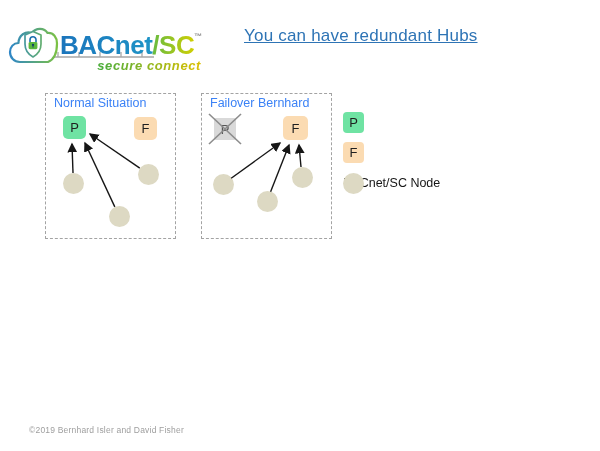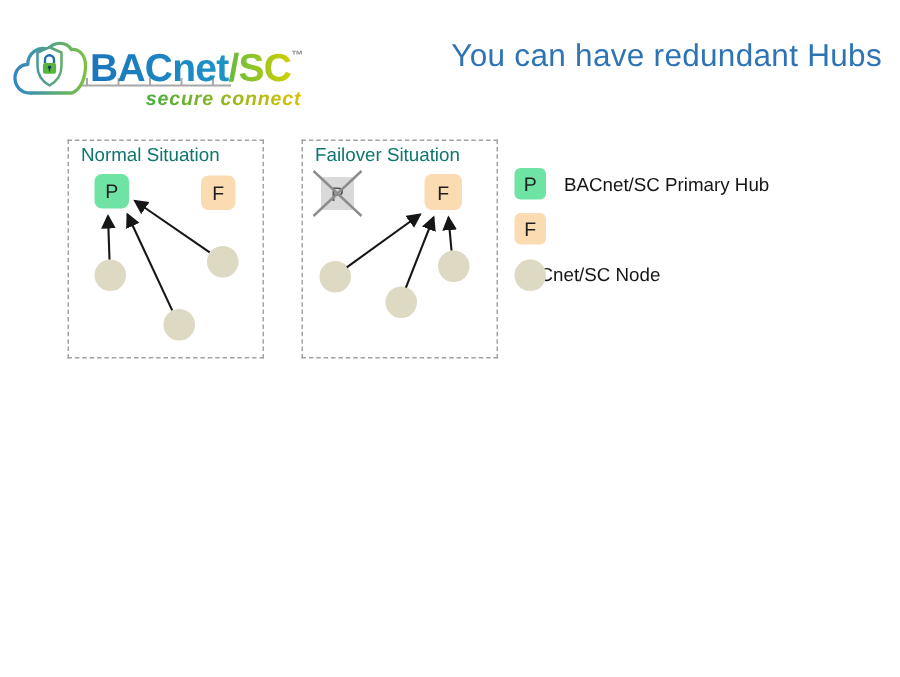--- a/index.html
+++ b/index.html
@@ -11,31 +11,31 @@
     --cross-gray:#8C8C8C;
   }
   *{margin:0;padding:0;box-sizing:border-box;}
   html,body{background:#fff;}
   body{font-family:"Liberation Sans",sans-serif;}
   .slide{
     position:relative;width:600px;height:451px;background:#fff;overflow:hidden;
   }
   .logo{position:absolute;left:8px;top:21px;width:210px;height:60px;}
   .title{
-    position:absolute;left:244px;top:26px;width:344px;text-align:right;
-    font-size:21px;color:var(--title-blue);letter-spacing:0.2px;
+    position:absolute;left:244px;top:26px;width:344px;text-align:left;
+    font-size:17px;color:var(--title-blue);letter-spacing:0.2px;text-decoration:underline;
   }
   .diagram-box{
     position:absolute;top:93px;width:131px;height:146px;
     border:1px dashed #A3A3A3;
   }
   .diagram-box.normal{left:45px;}
   .diagram-box.failover{left:201px;}
   .box-label{
-    position:absolute;left:8px;top:2px;font-size:12.5px;color:#0f766e;white-space:nowrap;
+    position:absolute;left:8px;top:2px;font-size:12.5px;color:#3b82f6;white-space:nowrap;
   }
   .hub{
     position:absolute;width:23px;height:23px;border-radius:5px;
     display:flex;align-items:center;justify-content:center;
     font-size:13px;color:#1F1F1F;
   }
   .hub.primary{background:var(--primary-hub-green);}
   .hub.failover{background:var(--failover-hub-peach);}
   .hub.failed{background:var(--failed-hub-gray);color:#555;border-radius:2px;width:22px;height:22px;}
   .node{
@@ -120,21 +120,21 @@
           <path d="M0,0 L7,3.5 L0,7 Z" fill="#161616"></path>
         </marker>
       </defs>
       <line x1="27" y1="79" x2="26" y2="50" stroke="#161616" stroke-width="1.4" marker-end="url(#ahN)"></line>
       <line x1="68.8" y1="112.9" x2="39" y2="49" stroke="#161616" stroke-width="1.4" marker-end="url(#ahN)"></line>
       <line x1="93.8" y1="74.2" x2="44" y2="40" stroke="#161616" stroke-width="1.4" marker-end="url(#ahN)"></line>
     </svg>
   </div>
 
   <div class="diagram-box failover">
-    <div class="box-label">Failover Situation</div>
+    <div class="box-label">Failover Bernhard</div>
     <div class="hub failed" style="left:12px;top:24px;">P</div>
     <svg class="cross" style="left:5px;top:17px;" width="36" height="36" viewBox="0 0 36 36">
       <line x1="2" y1="3" x2="34" y2="33" stroke="#8C8C8C" stroke-width="1.6"></line>
       <line x1="34" y1="3" x2="2" y2="33" stroke="#8C8C8C" stroke-width="1.6"></line>
     </svg>
     <div class="hub failover" style="left:81px;top:22px;width:25px;height:24px;">F</div>
     <div class="node" style="left:10.5px;top:79.5px;"></div>
     <div class="node" style="left:54.5px;top:96.5px;"></div>
     <div class="node" style="left:89.5px;top:72.5px;"></div>
     <svg class="arrows" style="left:0;top:0;" width="131" height="145" viewBox="0 0 131 145">
@@ -145,25 +145,25 @@
       </defs>
       <line x1="29.2" y1="84.2" x2="78" y2="49" stroke="#161616" stroke-width="1.4" marker-end="url(#ahF)"></line>
       <line x1="68.6" y1="97.7" x2="87" y2="51" stroke="#161616" stroke-width="1.4" marker-end="url(#ahF)"></line>
       <line x1="99" y1="73" x2="97" y2="51" stroke="#161616" stroke-width="1.4" marker-end="url(#ahF)"></line>
     </svg>
   </div>
 
   <div class="legend">
     <div class="legend-row r0">
       <div class="legend-symbol primary">P</div>
-      <div class="legend-label">BACnet/SC Primary Hub</div>
     </div>
     <div class="legend-row r1">
       <div class="legend-symbol failover">F</div>
     </div>
     <div class="legend-row r2">
       <div class="legend-symbol node"></div>
       <div class="legend-label">BACnet/SC Node</div>
     </div>
   </div>
 
+  <div class="footer">©2019 Bernhard Isler and David Fisher</div>
 
 </div>
 
 </body></html>

